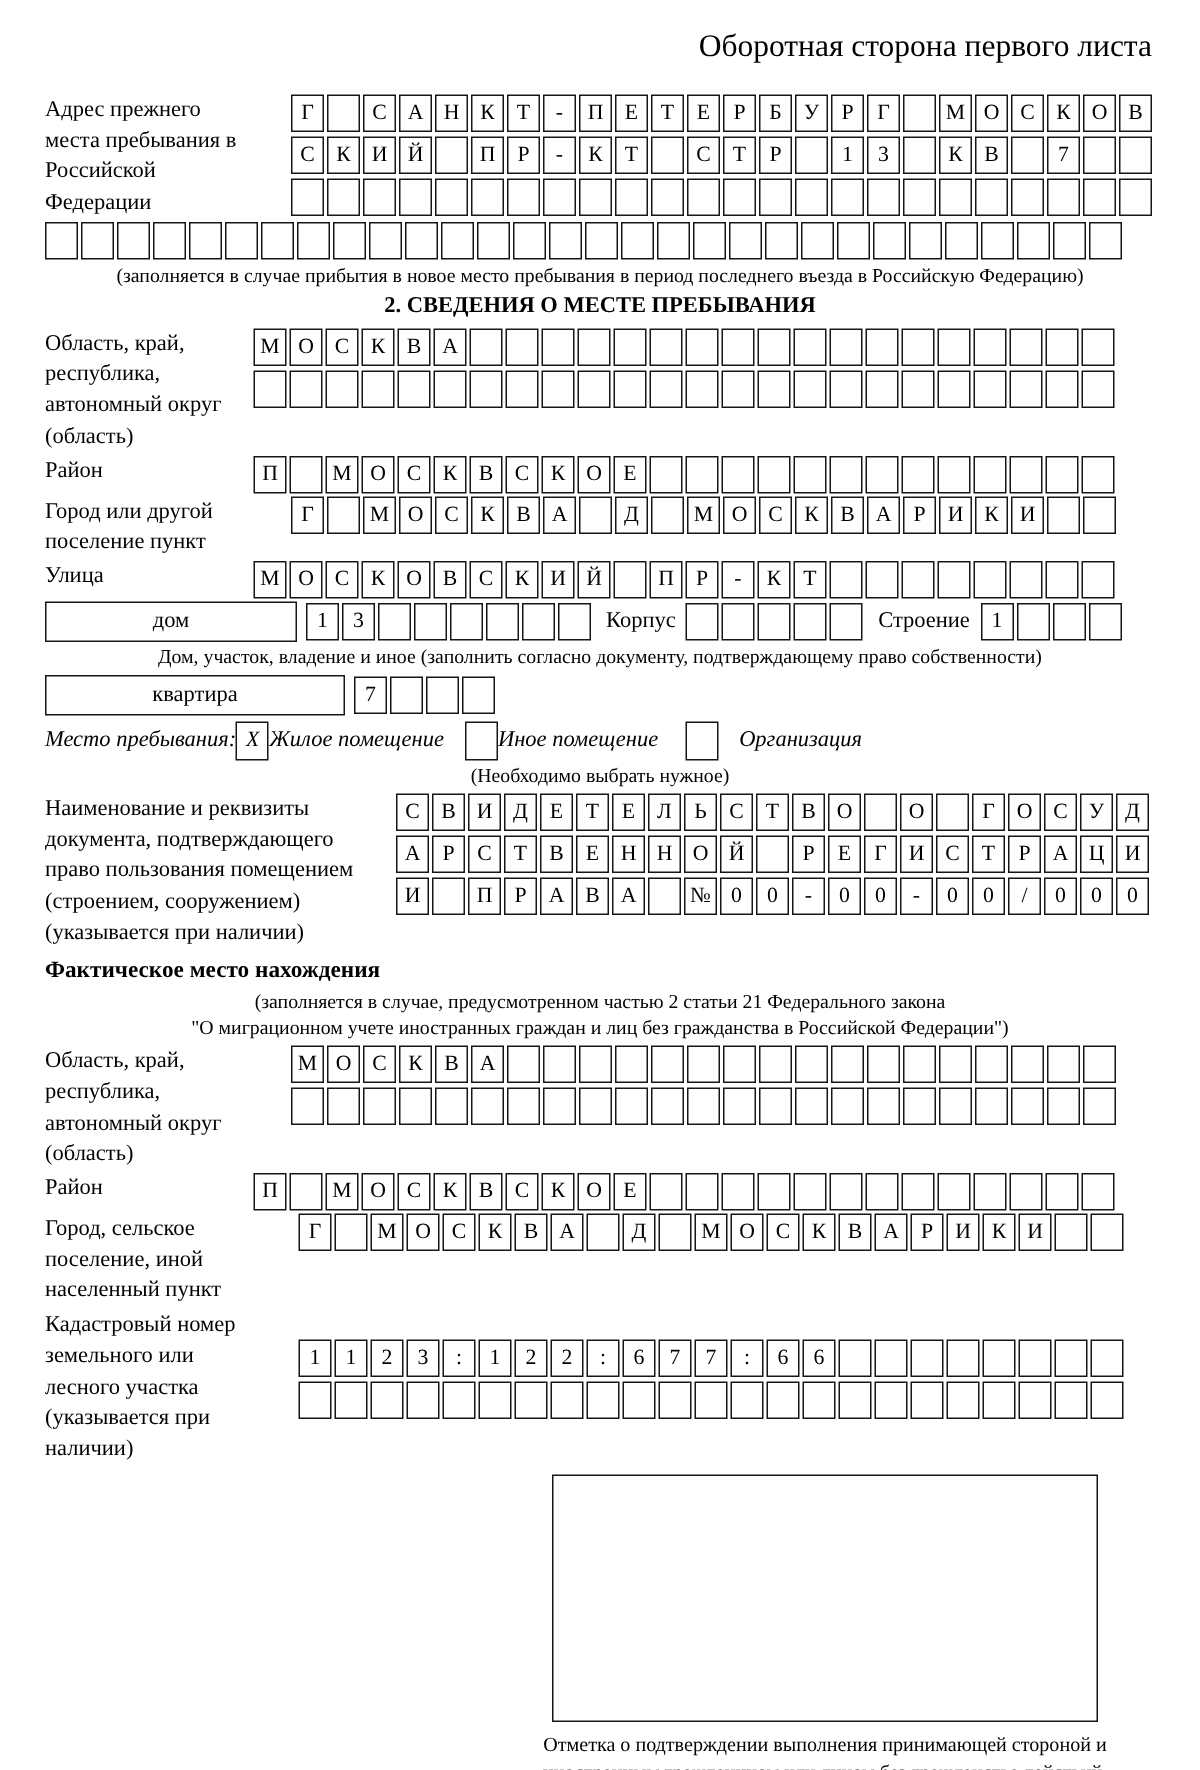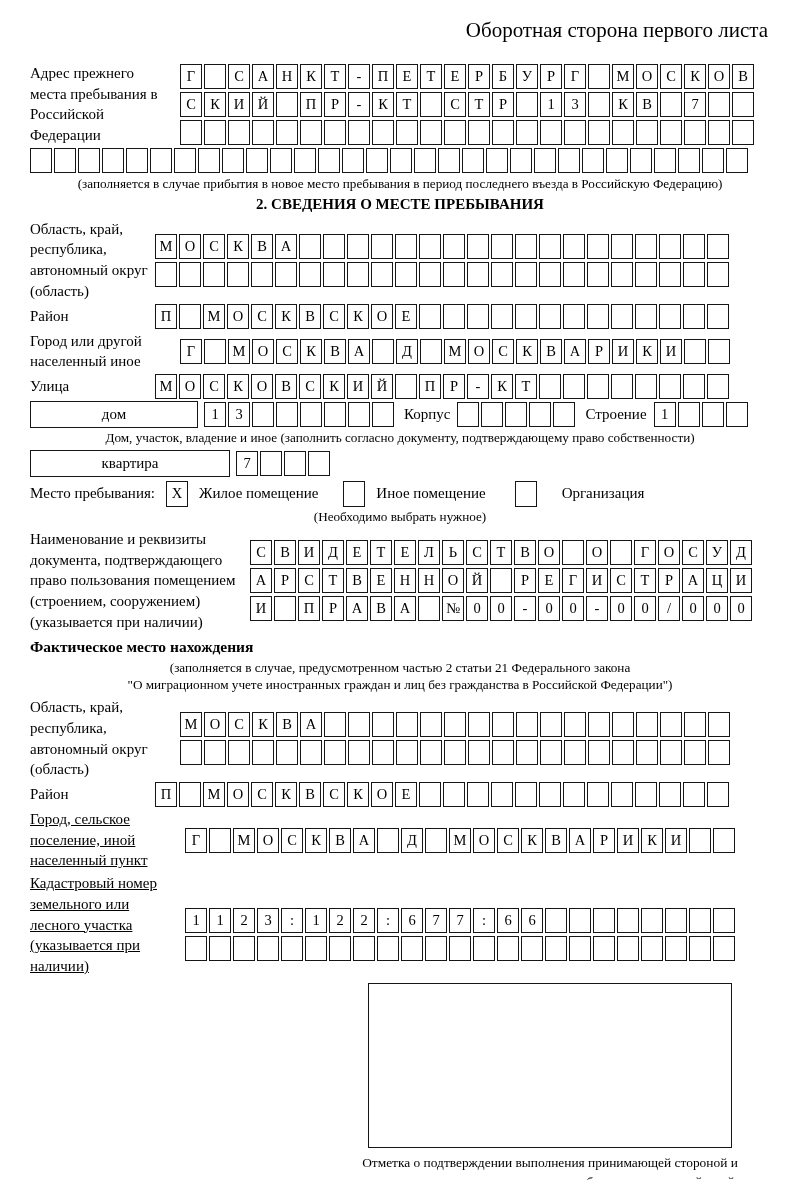--- a/index.html
+++ b/index.html
@@ -7,25 +7,25 @@
   body {
     width: 800px; height: 1180px;
     font-family: "Liberation Serif", "DejaVu Serif", serif;
     color: #000;
     overflow: hidden;
   }
   .page { padding: 12px 30px 0 30px; }
 
   .header-note { text-align: right; font-size: 21px; margin: 6px 2px 20px 0; }
 
-  .fr { display: flex; align-items: center; margin-bottom: 2px; }
+  .fr { display: flex; align-items: flex-start; margin-bottom: 2px; gap: 14px; }
   .lbl { font-size: 15px; line-height: 1.38; padding-right: 6px; flex: 0 0 auto; }
   .w150 { width: 150px; }
   .w125 { width: 125px; }
-  .w155 { width: 155px; text-decoration: underline; }
+  .w155 { width: 155px; }
   .w220 { width: 220px; }
 
   .cells { display: flex; gap: 2px; margin-bottom: 3px; }
   .cells:last-child { margin-bottom: 0; }
   .cell {
     width: 22px; height: 25px; flex: 0 0 auto;
     border: 1.6px solid #161616;
     display: flex; align-items: center; justify-content: center;
     font-size: 14.5px; font-family: "Liberation Serif", "DejaVu Serif", serif;
   }
@@ -38,21 +38,21 @@
   .indent25 { margin-left: 25px; }
 
   .inline-row { display: flex; align-items: center; margin-bottom: 2px; }
   .field-box {
     border: 1.6px solid #161616; height: 27px;
     display: flex; align-items: center; justify-content: center;
     font-size: 15px; flex: 0 0 auto;
   }
   .inline-lbl { font-size: 15px; padding: 0 7px 0 10px; }
 
-  .chk-row { display: flex; align-items: center; gap: 11px; font-size: 15px; margin: 4px 0 2px 0; }
+  .chk-row { display: flex; align-items: center; font-size: 15px; margin: 4px 0 2px 0; font-style: italic; }
   .chk-row .cell { width: 22px; height: 26px; }
 
   .stamp-wrap { margin-left: 338px; margin-top: 6px; }
   .stamp-box { width: 364px; height: 165px; border: 1.6px solid #161616; }
   .stamp-note { width: 388px; margin-left: -12px; font-size: 13.4px; line-height: 1.42; text-align: center; margin-top: 5px; }
 
   .mt20 { margin-top: 20px; }
 </style>
 </head>
 <body>
@@ -262,21 +262,21 @@
         <span class="cell"></span>
         <span class="cell"></span>
         <span class="cell"></span>
         <span class="cell"></span>
         <span class="cell"></span>
         <span class="cell"></span>
       </div>
   </div>
 
   <div class="fr">
-    <div class="lbl w125">Город или другой населенный иное</div>
+    <div class="lbl w125">Город или другой поселение пункт</div>
     <div class="cells indent25">
         <span class="cell">Г</span>
         <span class="cell"></span>
         <span class="cell">М</span>
         <span class="cell">О</span>
         <span class="cell">С</span>
         <span class="cell">К</span>
         <span class="cell">В</span>
         <span class="cell">А</span>
         <span class="cell"></span>

